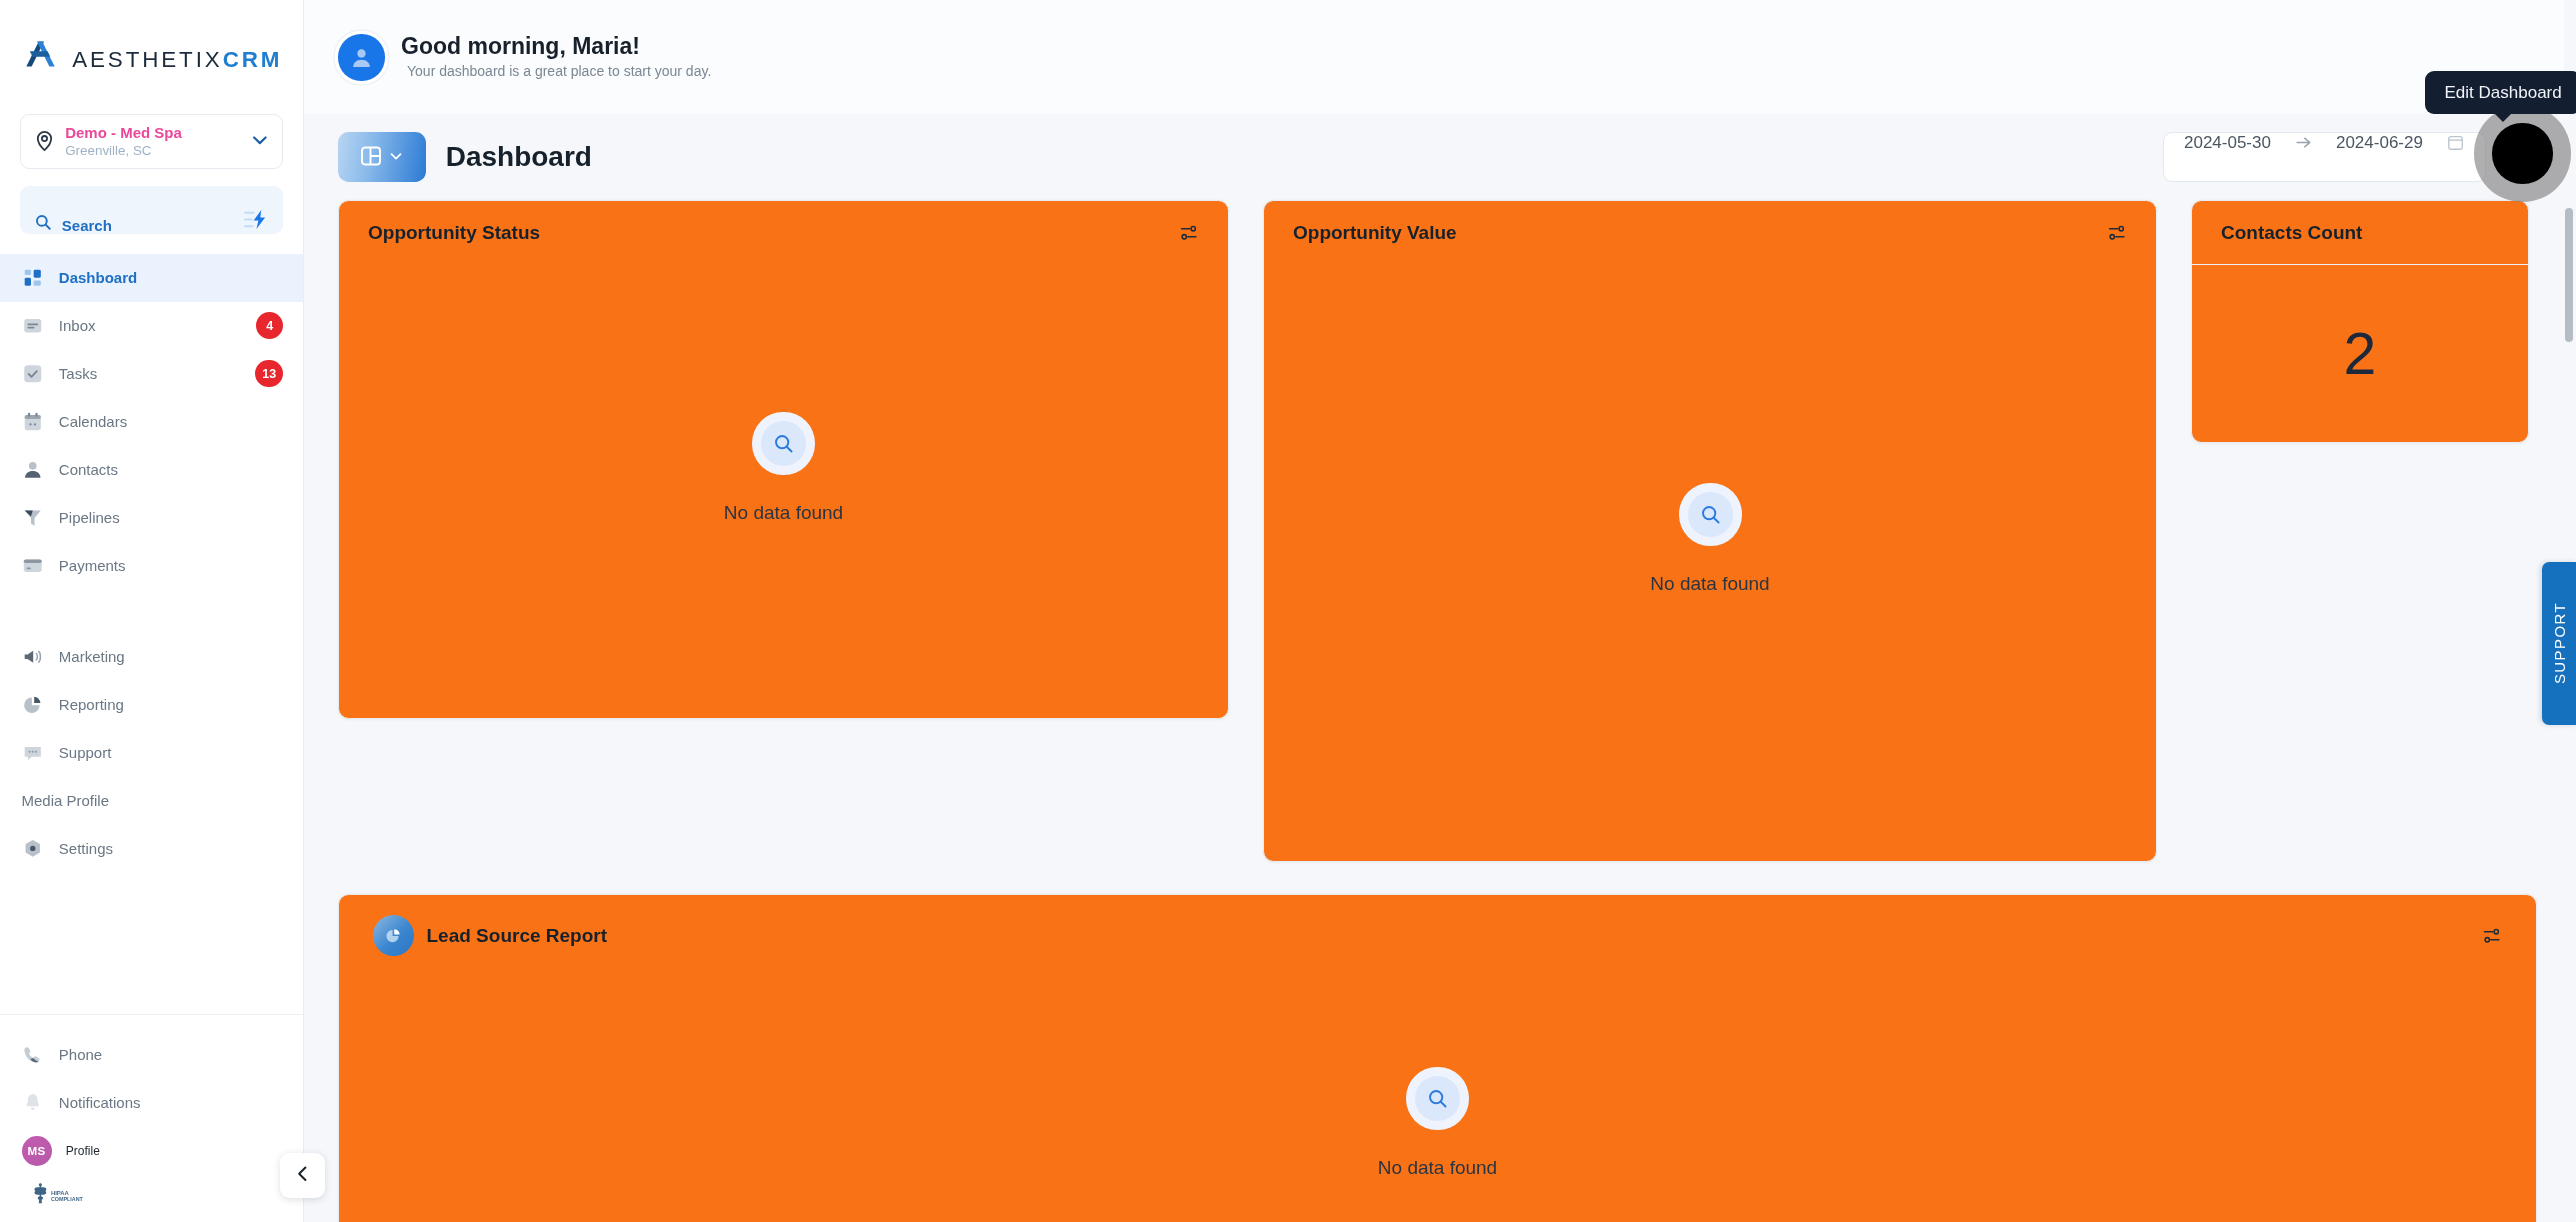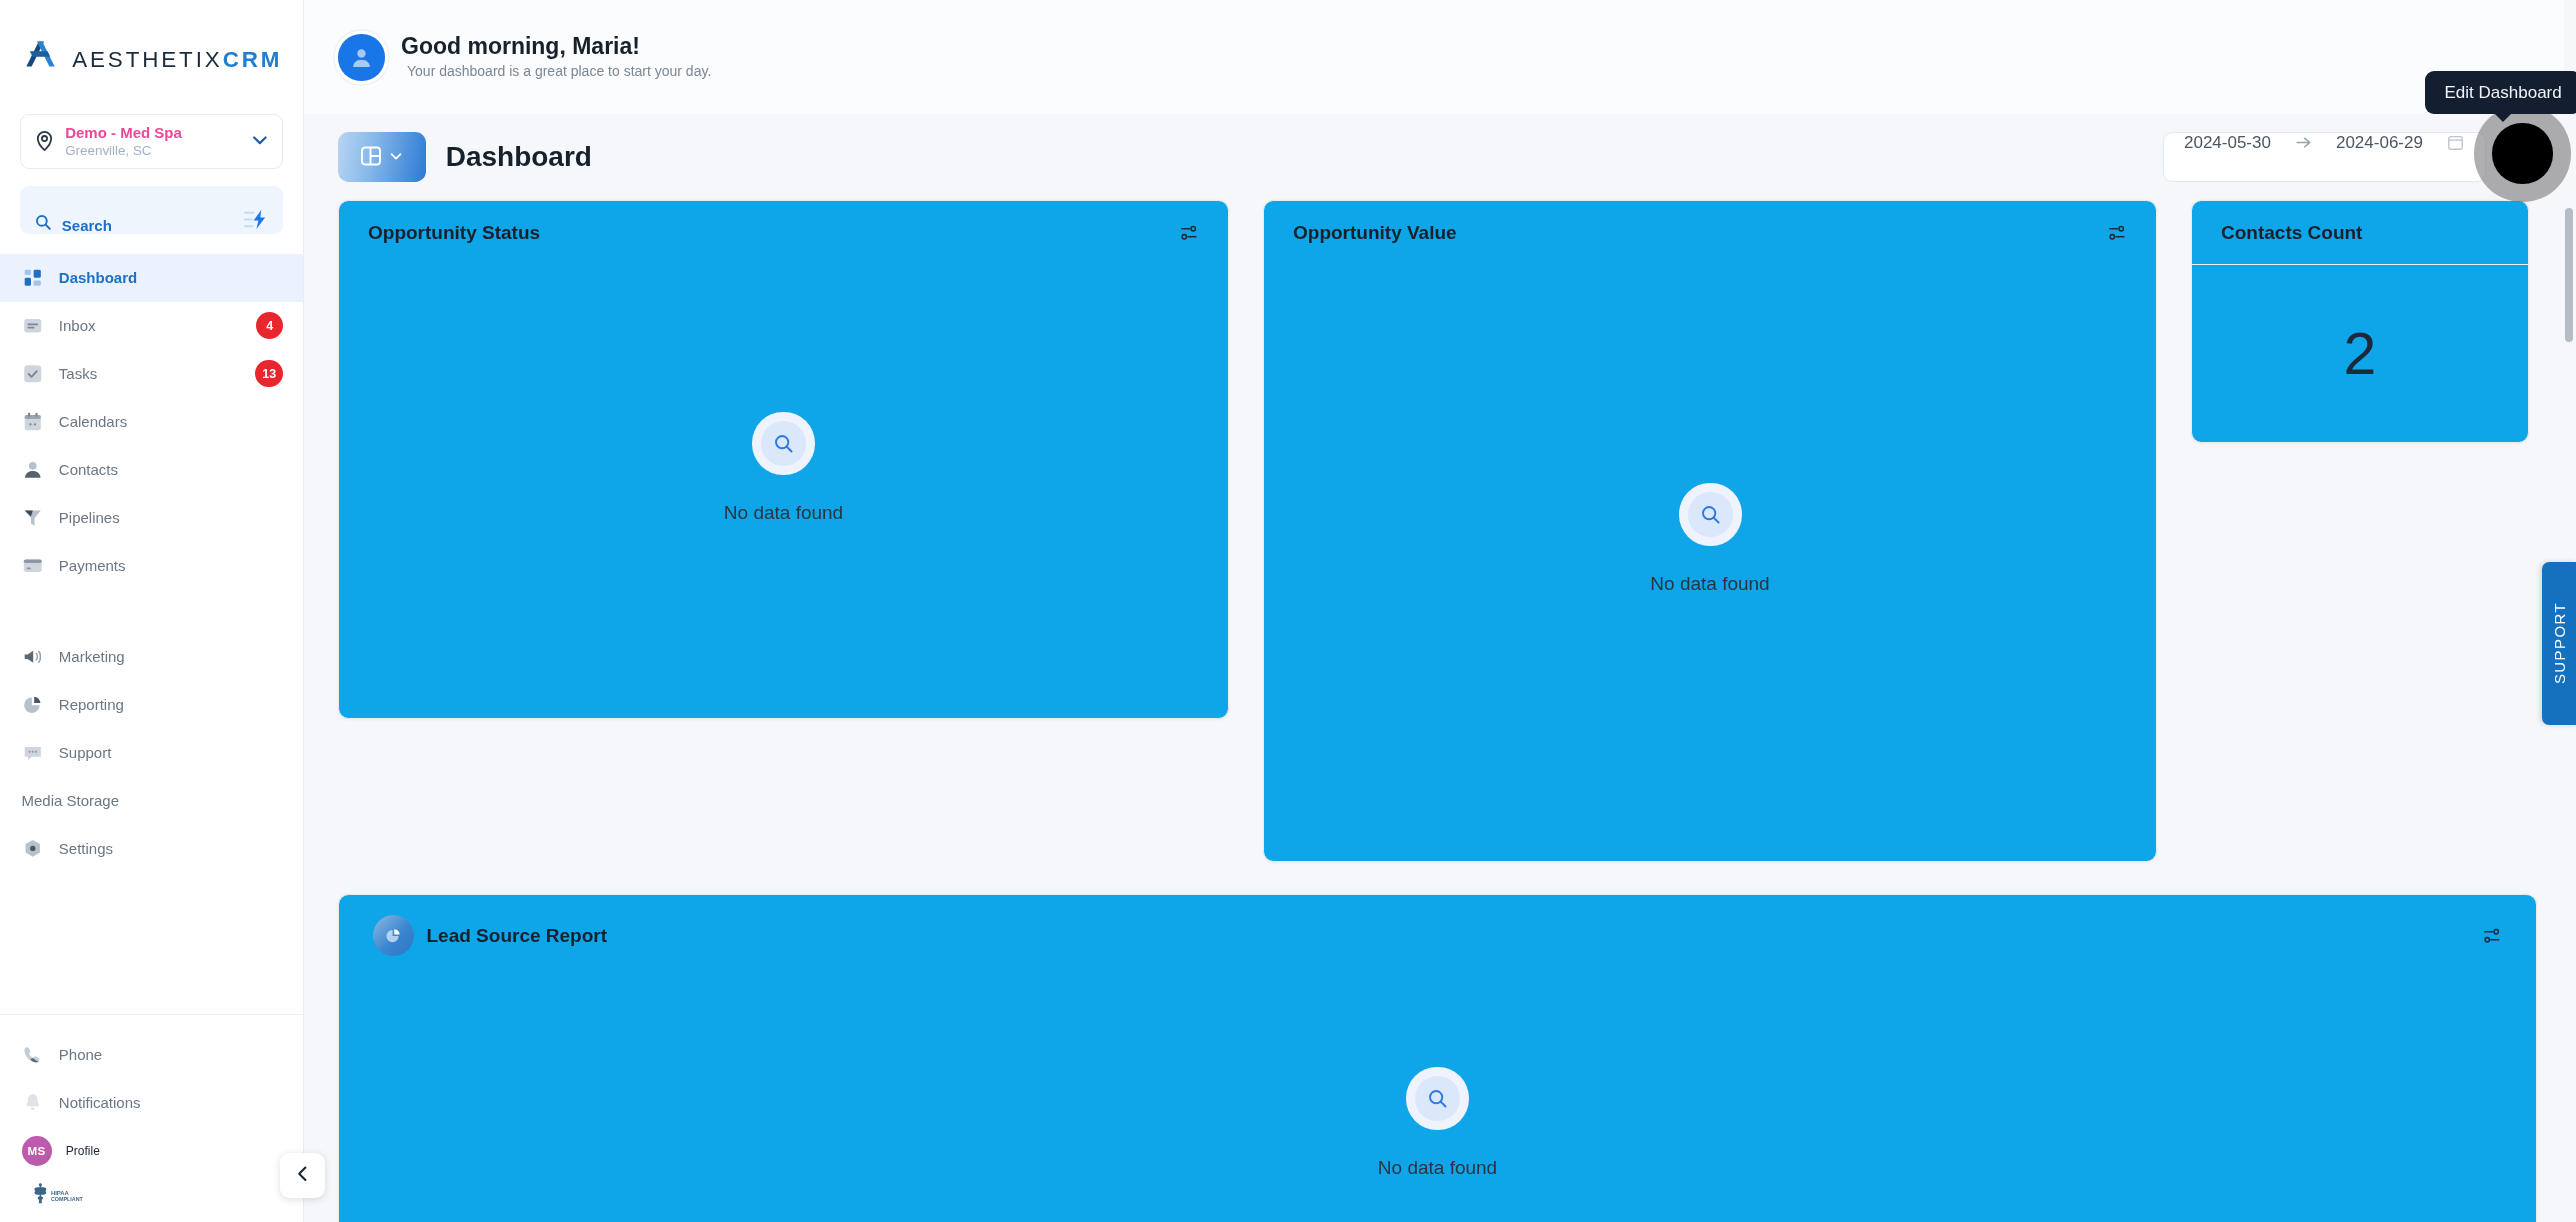--- a/index.html
+++ b/index.html
@@ -153,21 +153,21 @@
   }
   .click-dot i {
     width: 61px; height: 61px; border-radius: 30px; background: #000;
     display:block;
   }
 
   
   .board { padding: 0 38px 0 34px; position: relative; }
   .row1 { display: flex; gap: 34px; align-items: flex-start; }
   .card {
-    background: #0ea5e9; border: 0.9px solid #e9edf2; border-radius: 10.7px;
+    background: #f97316; border: 0.9px solid #e9edf2; border-radius: 10.7px;
     box-shadow: 0 0.9px 2.7px rgba(25,45,75,.05);
   }
   .card-head {
     height: 63px; display: flex; align-items: center;
     padding: 0 29px; gap: 12.5px;
   }
   .card-title { font-size: 19px; font-weight: 600; color: #17212c; flex:1; }
   .card-title.with-icon { flex: none; }
   .sliders-btn { cursor: pointer; display:flex; margin-left:auto; }
 
@@ -395,21 +395,21 @@
         <svg viewBox="0 0 24 24" width="21.5" height="21.5">
           <path d="M3 5.5h18v11H11l-4.5 4v-4H3z" fill="#cfd5dc"></path>
           <circle cx="8.5" cy="11" r="1.1" fill="#8c97a3"></circle>
             <circle cx="12" cy="11" r="1.1" fill="#8c97a3"></circle>
             <circle cx="15.5" cy="11" r="1.1" fill="#8c97a3"></circle>
         </svg>
       </span>
       <span class="nav-label">Support</span>
     </div>
 
-    <div class="nav-plain">Media Storage</div>
+    <div class="nav-plain">Media Profile</div>
 
     <div class="nav-item">
       <span class="ic">
         <svg viewBox="0 0 24 24" width="21.5" height="21.5">
           <path d="M12 2.2l8 4.6v9.4l-8 4.6-8-4.6V6.8z" fill="#b8c0c9"></path>
           <circle cx="12" cy="11.6" r="3" fill="#4a5866"></circle>
         </svg>
       </span>
       <span class="nav-label">Settings</span>
     </div>

